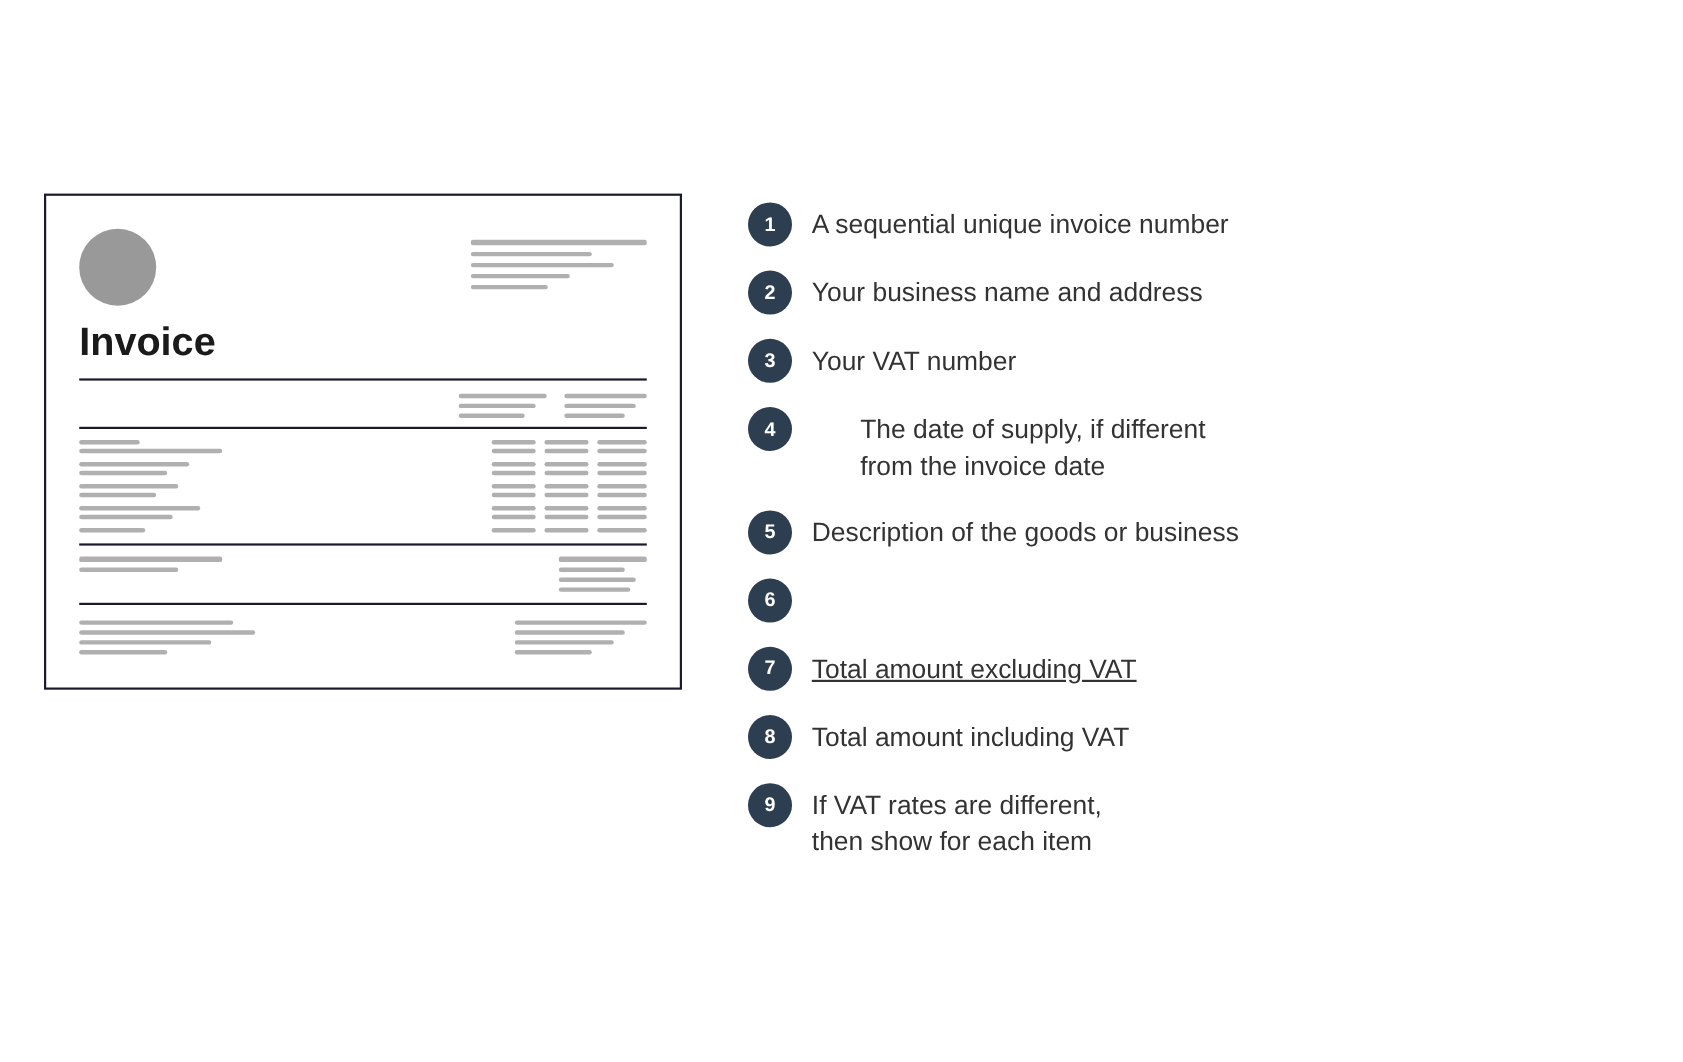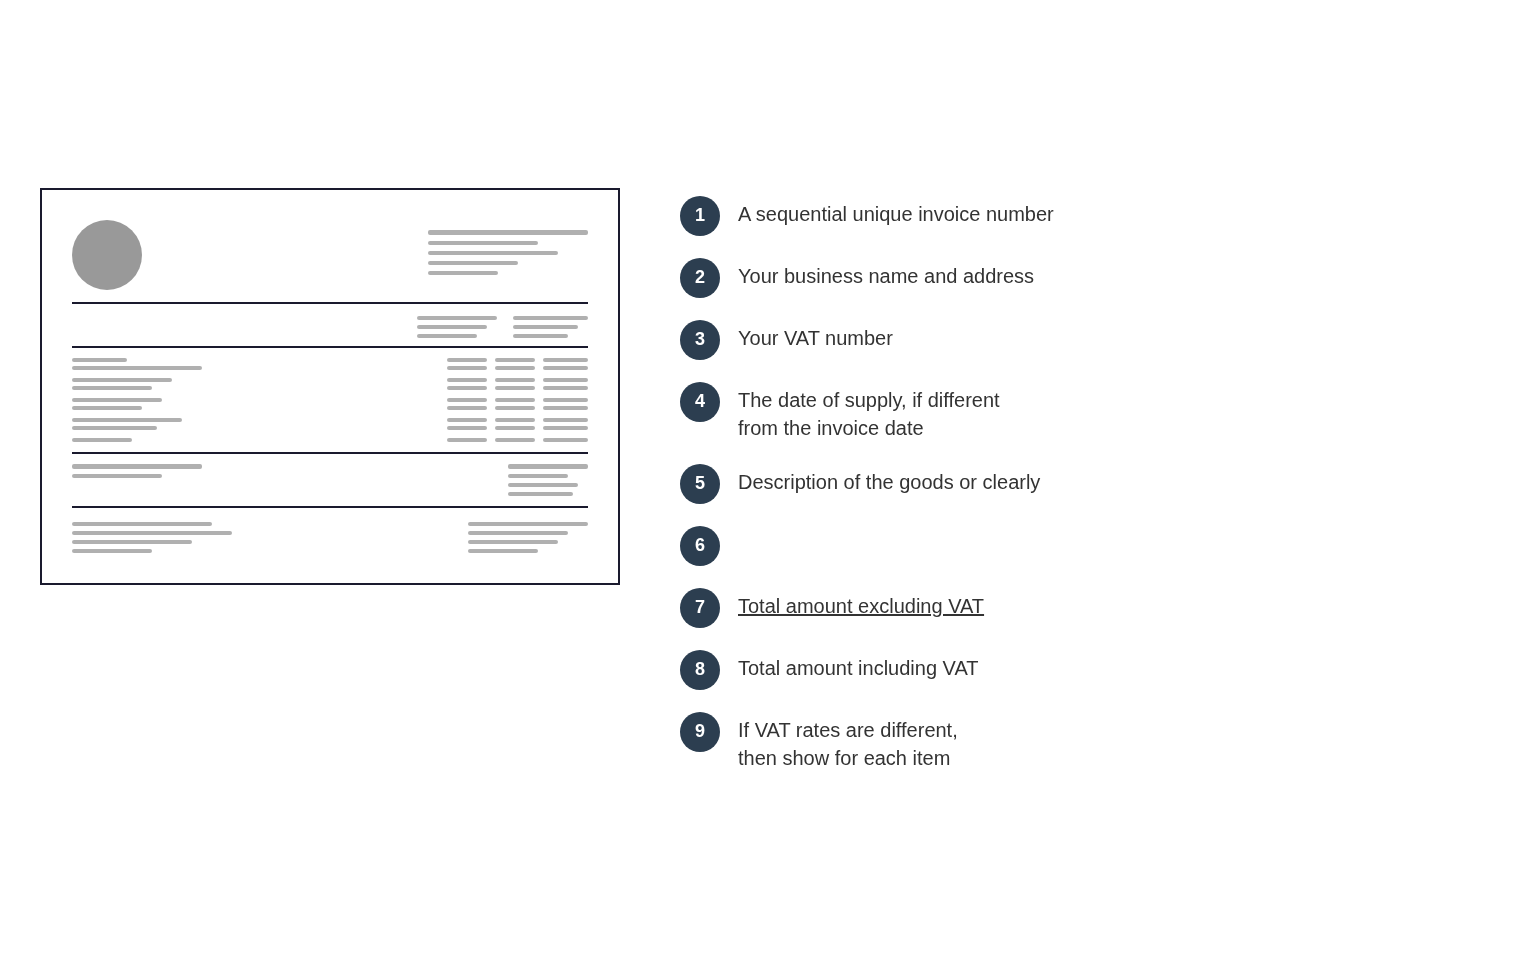--- a/index.html
+++ b/index.html
@@ -174,21 +174,21 @@
       display: flex;
       align-items: center;
       justify-content: center;
       color: #ffffff;
       font-size: 18px;
       font-weight: 700;
       margin-top: 2px;
     }
 
     .req-text {
-      font-size: 20px;
+      font-size: 24px;
       color: #333333;
       line-height: 1.4;
       padding-top: 6px;
     }
   </style>
 </head>
 <body>
 
 <div class="container">
 
@@ -198,20 +198,21 @@
       <div class="invoice-logo"></div>
       <div class="invoice-header-lines">
         <div class="mock-line" style="width:160px; height:5px;"></div>
         <div class="mock-line" style="width:110px; height:4px;"></div>
         <div class="mock-line" style="width:130px; height:4px;"></div>
         <div class="mock-line" style="width:90px; height:4px;"></div>
         <div class="mock-line" style="width:70px; height:4px;"></div>
       </div>
     </div>
 
+    <div class="invoice-title">Invoice</div>
 
     <hr class="divider">
 
     <div class="invoice-meta">
       <div class="meta-col">
         <div class="mock-line" style="width:80px; height:4px;"></div>
         <div class="mock-line" style="width:70px; height:4px;"></div>
         <div class="mock-line" style="width:60px; height:4px;"></div>
       </div>
       <div class="meta-col">
@@ -369,26 +370,26 @@
       <div class="req-item">
         <div class="req-number">2</div>
         <div class="req-text" style="white-space: pre-line;">Your business name and address</div>
       </div>
       <div class="req-item">
         <div class="req-number">3</div>
         <div class="req-text" style="white-space: pre-line;">Your VAT number</div>
       </div>
       <div class="req-item">
         <div class="req-number">4</div>
-        <div class="req-text" style="white-space: pre-line;">The date of supply, if different
+        <div class="req-text" style="white-space: pre-line; margin-left: 44px;">The date of supply, if different
 from the invoice date</div>
       </div>
       <div class="req-item">
         <div class="req-number">5</div>
-        <div class="req-text" style="white-space: pre-line;">Description of the goods or clearly</div>
+        <div class="req-text" style="white-space: pre-line;">Description of the goods or business</div>
       </div>
       <div class="req-item">
         <div class="req-number">6</div>
       </div>
       <div class="req-item">
         <div class="req-number">7</div>
         <div class="req-text" style="white-space: pre-line; text-decoration: underline;">Total amount excluding VAT</div>
       </div>
       <div class="req-item">
         <div class="req-number">8</div>

